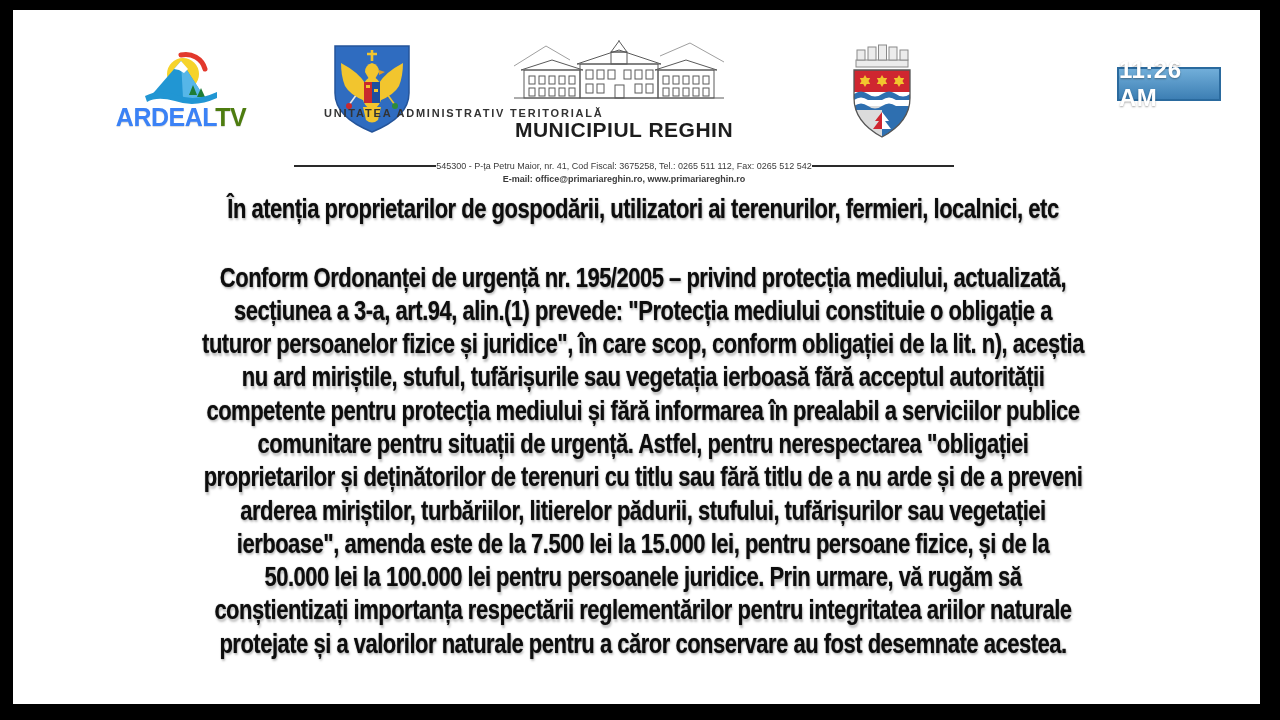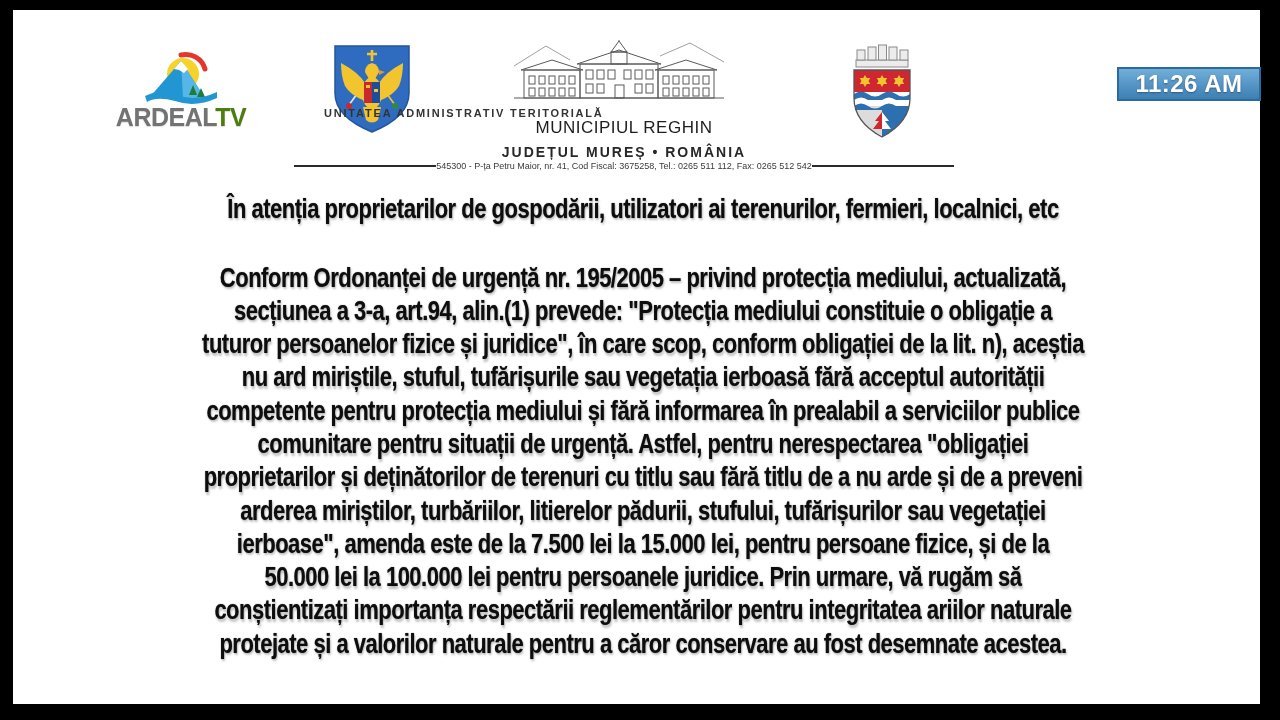--- a/index.html
+++ b/index.html
@@ -9,42 +9,42 @@
   .content {
     position:absolute; left:13px; top:10px; width:1247px; height:694px;
     background:#ffffff;
   }
 
   
   .ardeal-logo { position:absolute; left:78px; top:38px; width:180px; height:82px; text-align:center; }
   .ardeal-logo svg { display:block; margin:0 auto; }
   .ardeal-wordmark { font-weight:bold; font-size:25px; letter-spacing:-0.5px; line-height:22px;
     text-shadow:0 1px 1px rgba(0,0,0,0.15); }
-  .ardeal-wordmark .w1 { color:#737373; }
+  .ardeal-wordmark .w1 { color:#3b82f6; }
   .ardeal-wordmark .w2 { color:#4d7c0f; }
 
   .ro-coat   { position:absolute; left:318px; top:33px; }
   .sketch    { position:absolute; left:499px; top:30px; }
   .mures-coat{ position:absolute; left:835px; top:28px; }
 
   .lh-line1 { position:absolute; left:311px; width:600px; top:97px;  
     font-size:11px; font-weight:bold; letter-spacing:1.8px; color:#333; }
   .lh-line2 { position:absolute; left:311px; width:600px; top:108px; text-align:center;
-    font-size:17px; font-weight:normal; color:#1d1d1d; letter-spacing:0.5px; }
+    font-size:21px; font-weight:bold; color:#1d1d1d; letter-spacing:0.5px; }
   .lh-line3 { position:absolute; left:311px; width:600px; top:134px; text-align:center;
     font-size:14px; font-weight:bold; letter-spacing:2px; color:#272727; }
   .lh-address-row { position:absolute; left:281px; width:660px; top:151px;
     display:flex; align-items:center; justify-content:center; gap:0; }
   .lh-rule { width:142px; height:2px; background:#2a2a2a; flex:none; }
   .lh-address { font-size:9px; color:#3a3a3a; white-space:nowrap; }
   .lh-email { position:absolute; left:311px; width:600px; top:164px; text-align:center;
     font-size:9px; font-weight:600; color:#3a3a3a; }
 
   .clock {
-    position:absolute; left:1104px; top:57px; width:144px; height:34px;
+    position:absolute; left:1104px; top:57px; width:104px; height:34px;
     background:linear-gradient(#71aed9, #3d7fb4);
     border:2px solid #2a6a9e;
     display:flex; align-items:center; justify-content:center;
     color:#fff; font-weight:bold; font-size:24px; letter-spacing:0.5px;
     text-shadow:0 1px 2px rgba(0,0,0,0.35);
   }
 
   
   .stretch { transform:scaleY(1.28); transform-origin:50% 0; }
   .heading {
@@ -186,26 +186,26 @@
         <path d="M6 68 q7 -5 14 0 t14 0 t14 0 t14 0 v4 h-56 Z" fill="#2e6fb0"></path>
         <path d="M34 74 l-7 9 h4 l-6 8 h9 Z" fill="#cf2630"></path>
         <path d="M34 74 l7 9 h-4 l6 8 h-9 Z" fill="#ffffff"></path>
       </g>
       <path d="M6 32 H62 V60 Q62 84 34 99 Q6 84 6 60 Z" fill="none" stroke="#555" stroke-width="1.3"></path>
     </svg>
   </div>
 
   <div class="lh-line1">UNITATEA ADMINISTRATIV TERITORIALĂ</div>
   <div class="lh-line2">MUNICIPIUL REGHIN</div>
-  <div class="lh-line3">JUDEȚUL MUREȘ  •  ROMÂNIA</div>
   <div class="lh-address-row">
     <div class="lh-rule"></div>
     <div class="lh-address">545300 - P-ța Petru Maior, nr. 41, Cod Fiscal: 3675258, Tel.: 0265 511 112, Fax: 0265 512 542</div>
     <div class="lh-rule"></div>
   </div>
+  <div class="lh-email">E-mail: office@primariareghin.ro, www.primariareghin.ro</div>
 
   <div class="clock">
     <span>11:26 AM</span>
   </div>
 
   <div class="heading stretch">
     <span>În atenția proprietarilor de gospodării, utilizatori ai terenurilor, fermieri, localnici, etc</span>
   </div>
 
   <div class="bodytext stretch">

